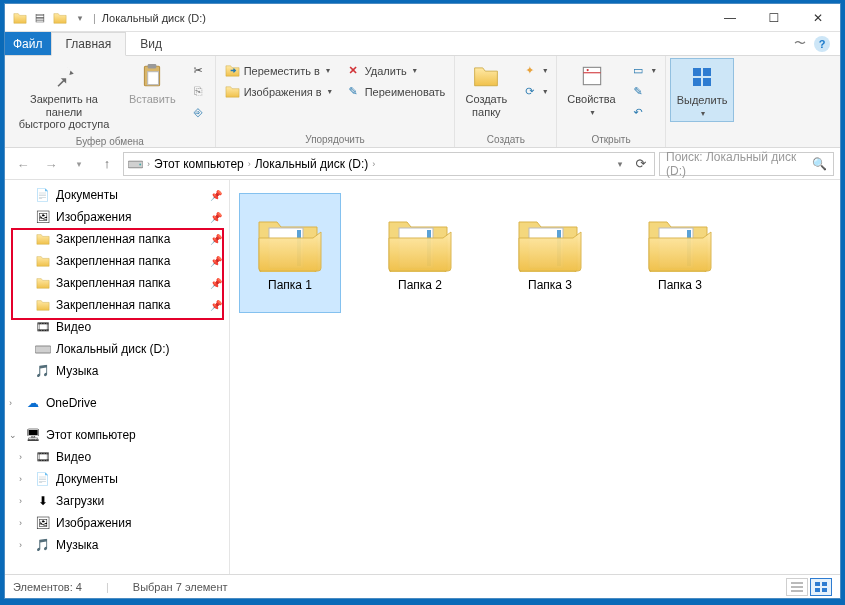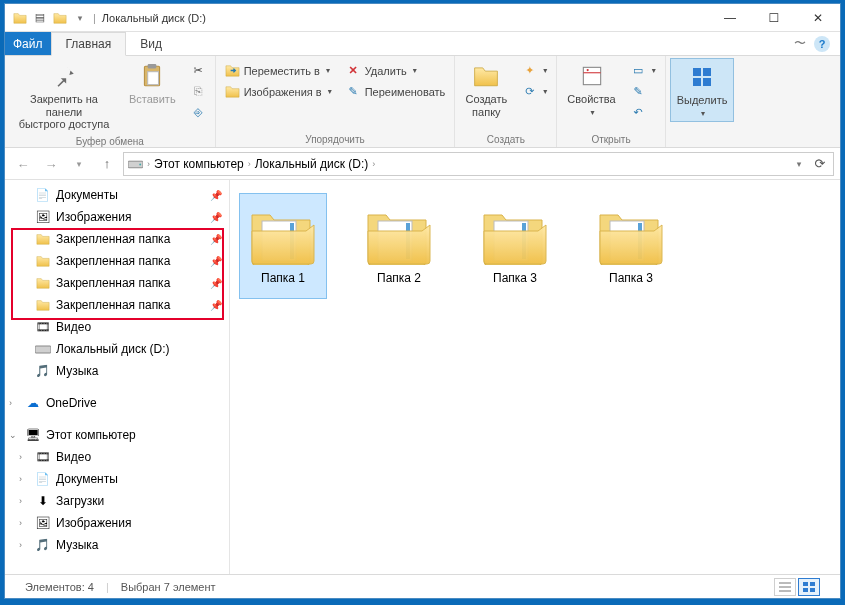--- a/index.html
+++ b/index.html
@@ -50,27 +50,27 @@
 .nav-item { display: flex; align-items: center; gap: 5px; padding: 3px 6px 3px 30px; cursor: pointer; position: relative; height: 22px; }
 .nav-item .chev { position: absolute; left: 14px; font-size: 9px; color: #777; }
 .nav-item .pin { margin-left: auto; color: #888; font-size: 10px; }
 .nav-item.lvl0 { padding-left: 20px; }
 .nav-item.lvl0 .chev { left: 4px; }
 .nav-icon { width: 16px; height: 16px; display: inline-flex; align-items: center; justify-content: center; }
 .highlight-box { position: absolute; border: 2px solid #e4002b; pointer-events: none; }
 
 .content { flex: 1; position: relative; padding: 14px 10px; }
 .folders { display: flex; gap: 30px; }
-.folder-item { display: flex; flex-direction: column; align-items: center; gap: 6px; font-size: 12px; width: 86px; cursor: pointer; padding: 13px; }
+.folder-item { display: flex; flex-direction: column; align-items: center; gap: 6px; font-size: 12px; width: 100px; cursor: pointer; padding: 20px; }
 .folder-item.selected { background: #cde8ff; outline: 1px solid #84c1ef; }
 .folder-ico { width: 70px; height: 58px; }
 .annotation { position: absolute; top: 175px; left: 30px; width: 540px; background: #bfbfbf; color: #1a1a1a; font-size: 18px; text-align: center; padding: 14px 18px; line-height: 1.35; }
 
 
-.statusbar { height: 24px; border-top: 1px solid #dadada; display: flex; align-items: center; font-size: 11px; color: #555; padding: 0 20px; gap: 12px; background: #fff; }
+.statusbar { height: 24px; border-top: 1px solid #dadada; display: flex; align-items: center; font-size: 11px; color: #555; padding: 0 8px; gap: 24px; background: #fff; }
 .statusbar .right { margin-left: auto; display: flex; gap: 2px; }
 .view-toggle { width: 22px; height: 18px; border: 1px solid #cfcfcf; display: flex; align-items: center; justify-content: center; cursor: pointer; }
 .view-toggle.active { border-color: #2e7cd1; background: #e5f1fb; }
 
 
 .folder-svg-sm { width: 16px; height: 14px; }
 </style>
 </head>
 <body>
 
@@ -292,20 +292,24 @@
       <span class="crumb-sep">›</span>
       <span class="crumb">Этот компьютер</span>
       <span class="crumb-sep">›</span>
       <span class="crumb">Локальный диск (D:)</span>
       <span class="crumb-sep">›</span>
       <span style="margin-left:auto;display:flex;gap:4px">
         <span class="navbtn" style="font-size:9px;width:16px;color:#777">▾</span>
         <span class="navbtn" style="width:18px;color:#555">⟳</span>
       </span>
     </div>
+    <div class="searchbox">
+      <span>Поиск: Локальный диск (D:)</span>
+      <span style="color:#777">🔍</span>
+    </div>
   </div>
 
   <div class="body">
 
     <div class="nav">
       <div class="nav-item">
           <span class="nav-icon">📄</span>
           <span>Документы</span>
           <span class="pin">📌</span>
         </div>

